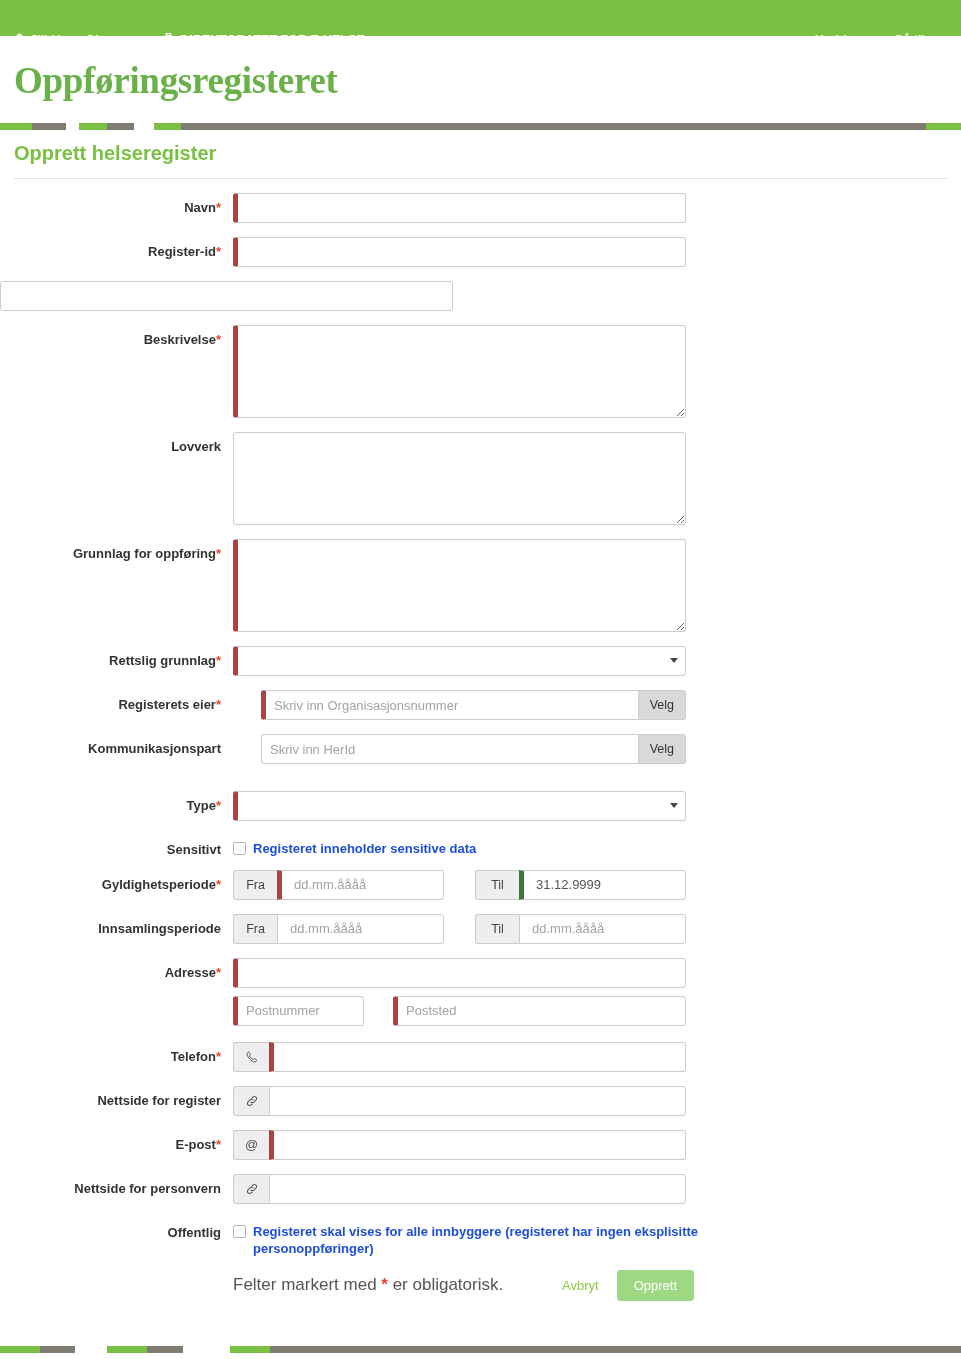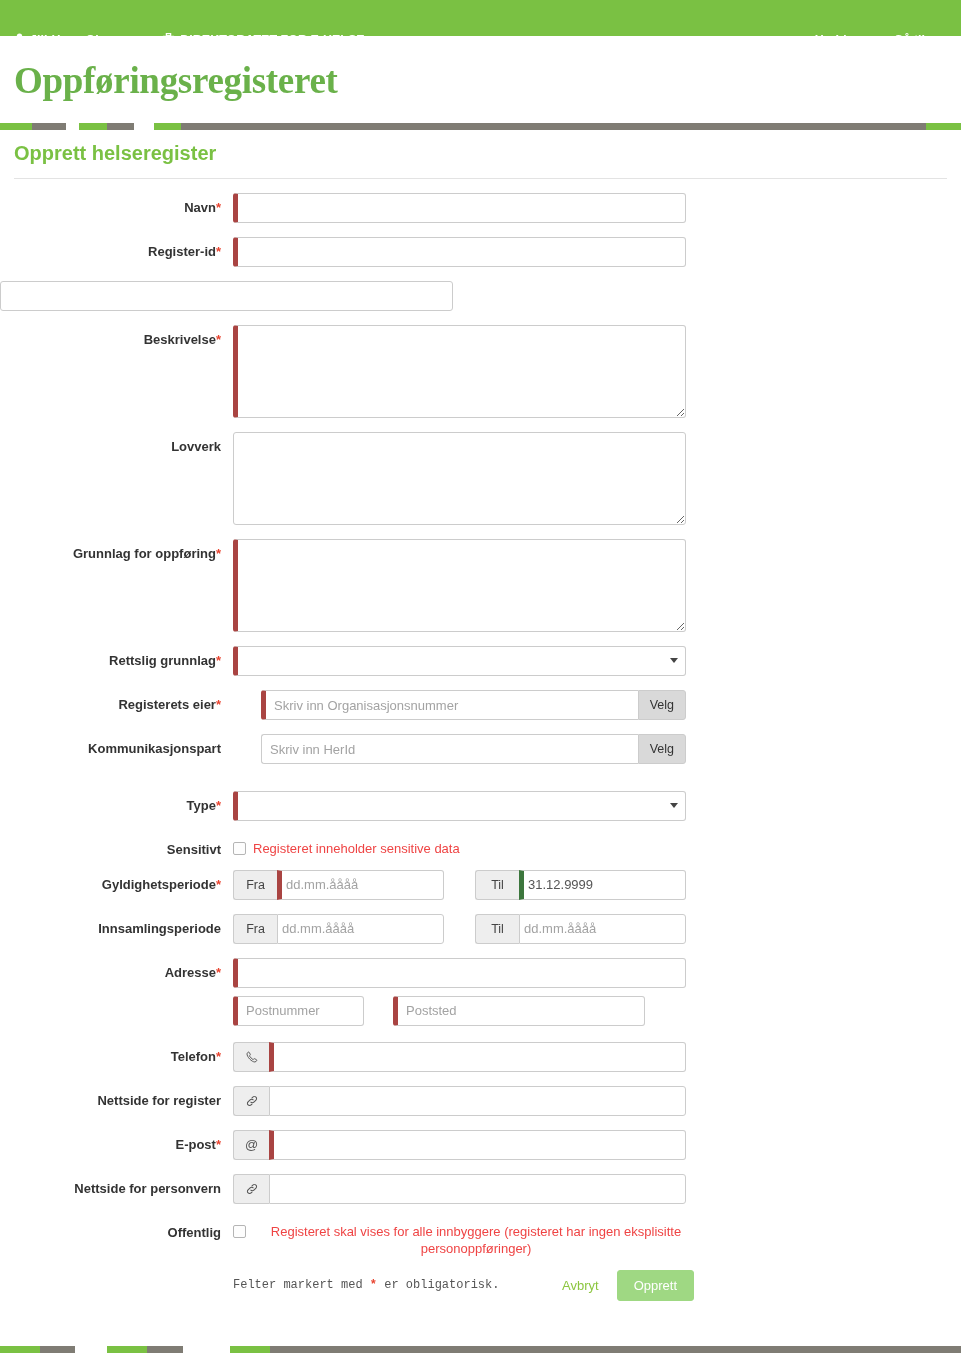--- a/index.html
+++ b/index.html
@@ -219,58 +219,58 @@
   .igp .addon.lbltxt { font-size: 12.5px; color: #444; min-width: 44px; }
   .igp .igp-inp {
     flex: 1 1 auto;
     height: 30px;
     border: 1px solid #cccccc;
     border-radius: 0 3px 3px 0;
     background: #fff;
     font-family: "Liberation Sans", sans-serif;
     font-size: 13px;
     color: #555;
-    padding: 4px 4px;
+    padding: 4px 12px;
     outline: none;
     min-width: 0;
   }
   .igp .igp-inp::placeholder { color: #a3a3a3; }
   .igp .igp-inp.invalid { border-left: 5px solid #a94442; }
   .igp .igp-inp.valid { border-left: 5px solid #3c763d; }
 
   
   .daterow { display: flex; width: 453px; gap: 31px; }
   .daterow .half { display: flex; width: 211px; }
 
   
-  .postrow { display: flex; width: 412px; gap: 29px; }
+  .postrow { display: flex; width: 453px; gap: 29px; }
   .pn { width: 131px; }
   .ps { width: 293px; }
 
   
   .cbline { display: flex; align-items: flex-start; padding-top: 5px; }
   .cb {
     width: 13px; height: 13px;
     margin: 2px 7px 0 0;
     border: 1px solid #b5b5b5;
     border-radius: 2px;
     background: #fdfdfd;
     flex: 0 0 13px;
     cursor: pointer;
   }
-  .cbtxt { font-weight: normal; font-size: 13px; color: #ef4444; line-height: 1.35; max-width: 446px; text-align: center; }
+  .cbtxt { font-weight: bold; font-size: 13px; color: #1d4ed8; line-height: 1.35; max-width: 446px; }
 
   
   .foot {
     display: flex;
     align-items: center;
     width: 461px;
     margin-top: 6px;
   }
-  .note { font-size: 12px; color: #555; font-family: Liberation Mono, monospace; }
+  .note { font-size: 17px; color: #555; }
   .note .req { color: #e8432f; }
   .foot-btns { margin-left: auto; display: flex; align-items: center; gap: 14px; }
   .btn-link {
     background: none; border: none;
     color: #8cc63f; font-size: 13px;
     font-family: Liberation Sans, sans-serif;
     cursor: pointer; padding: 6px 4px;
   }
   .btn-primary {
     background: #9fd883;

